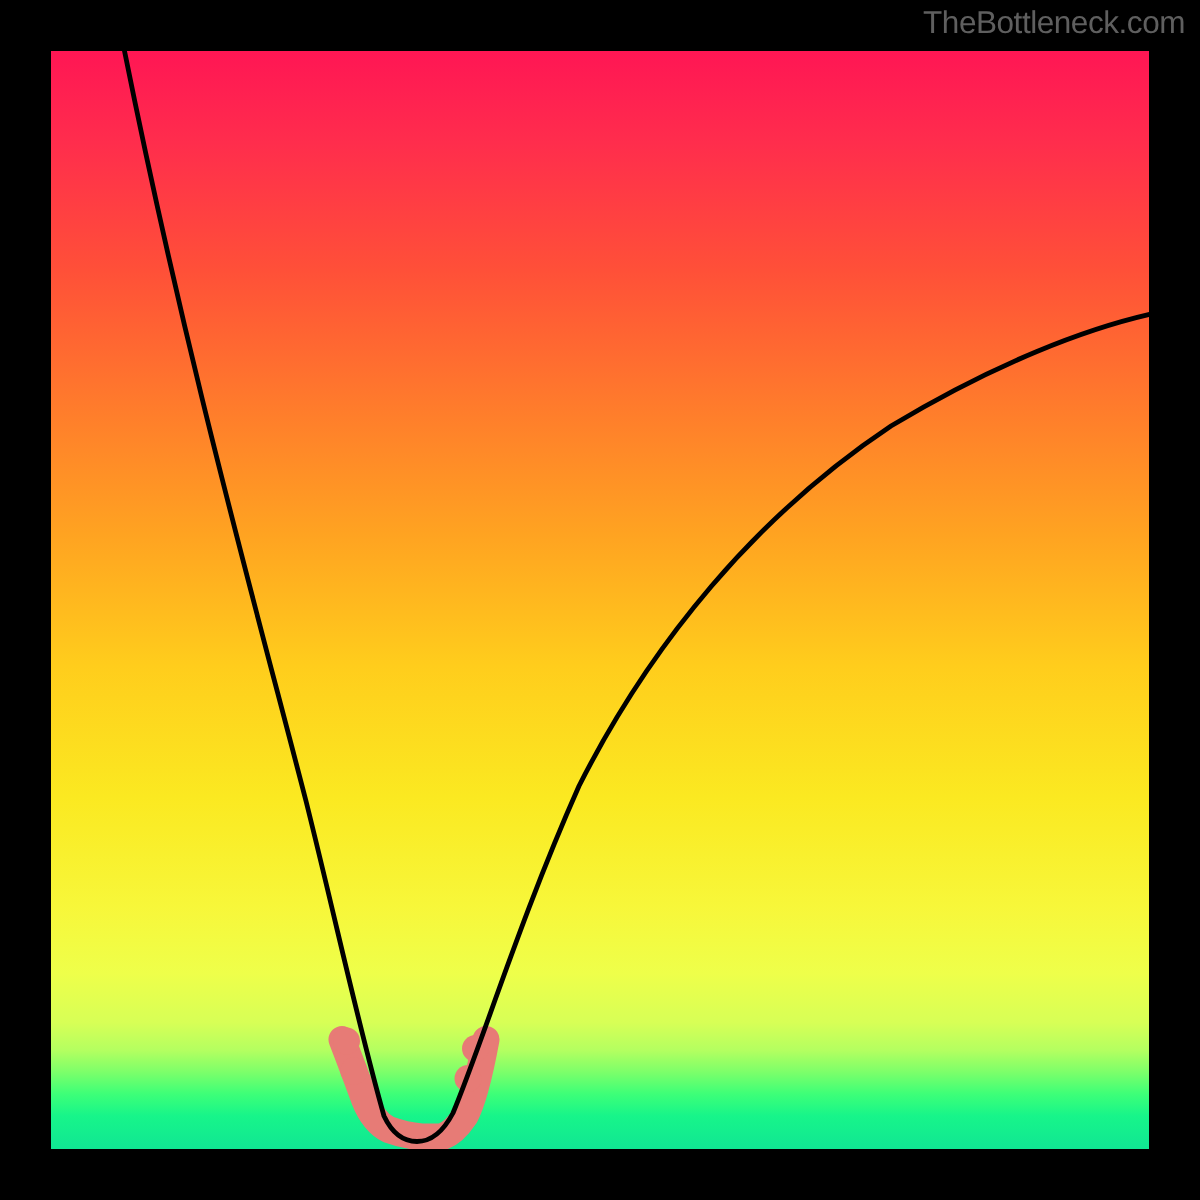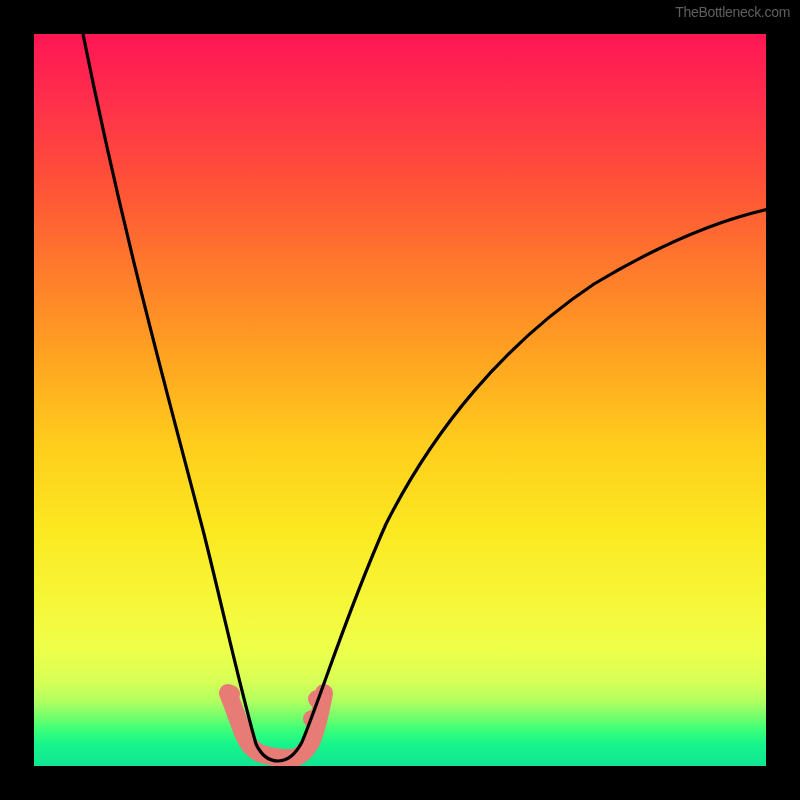--- a/index.html
+++ b/index.html
@@ -14,21 +14,21 @@
   .frame {
     position: absolute;
     width: 800px;
     height: 800px;
   }
   .watermark {
     position: absolute;
     top: 4px;
     right: 10px;
     color: #5f5f5f;
-    font-size: 14px;
+    font-size: 21px;
     font-weight: 500;
     letter-spacing: -0.3px;
     z-index: 20;
   }
   .plot-area {
     position: absolute;
     left: 34px;
     top: 34px;
     width: 732px;
     height: 732px;

